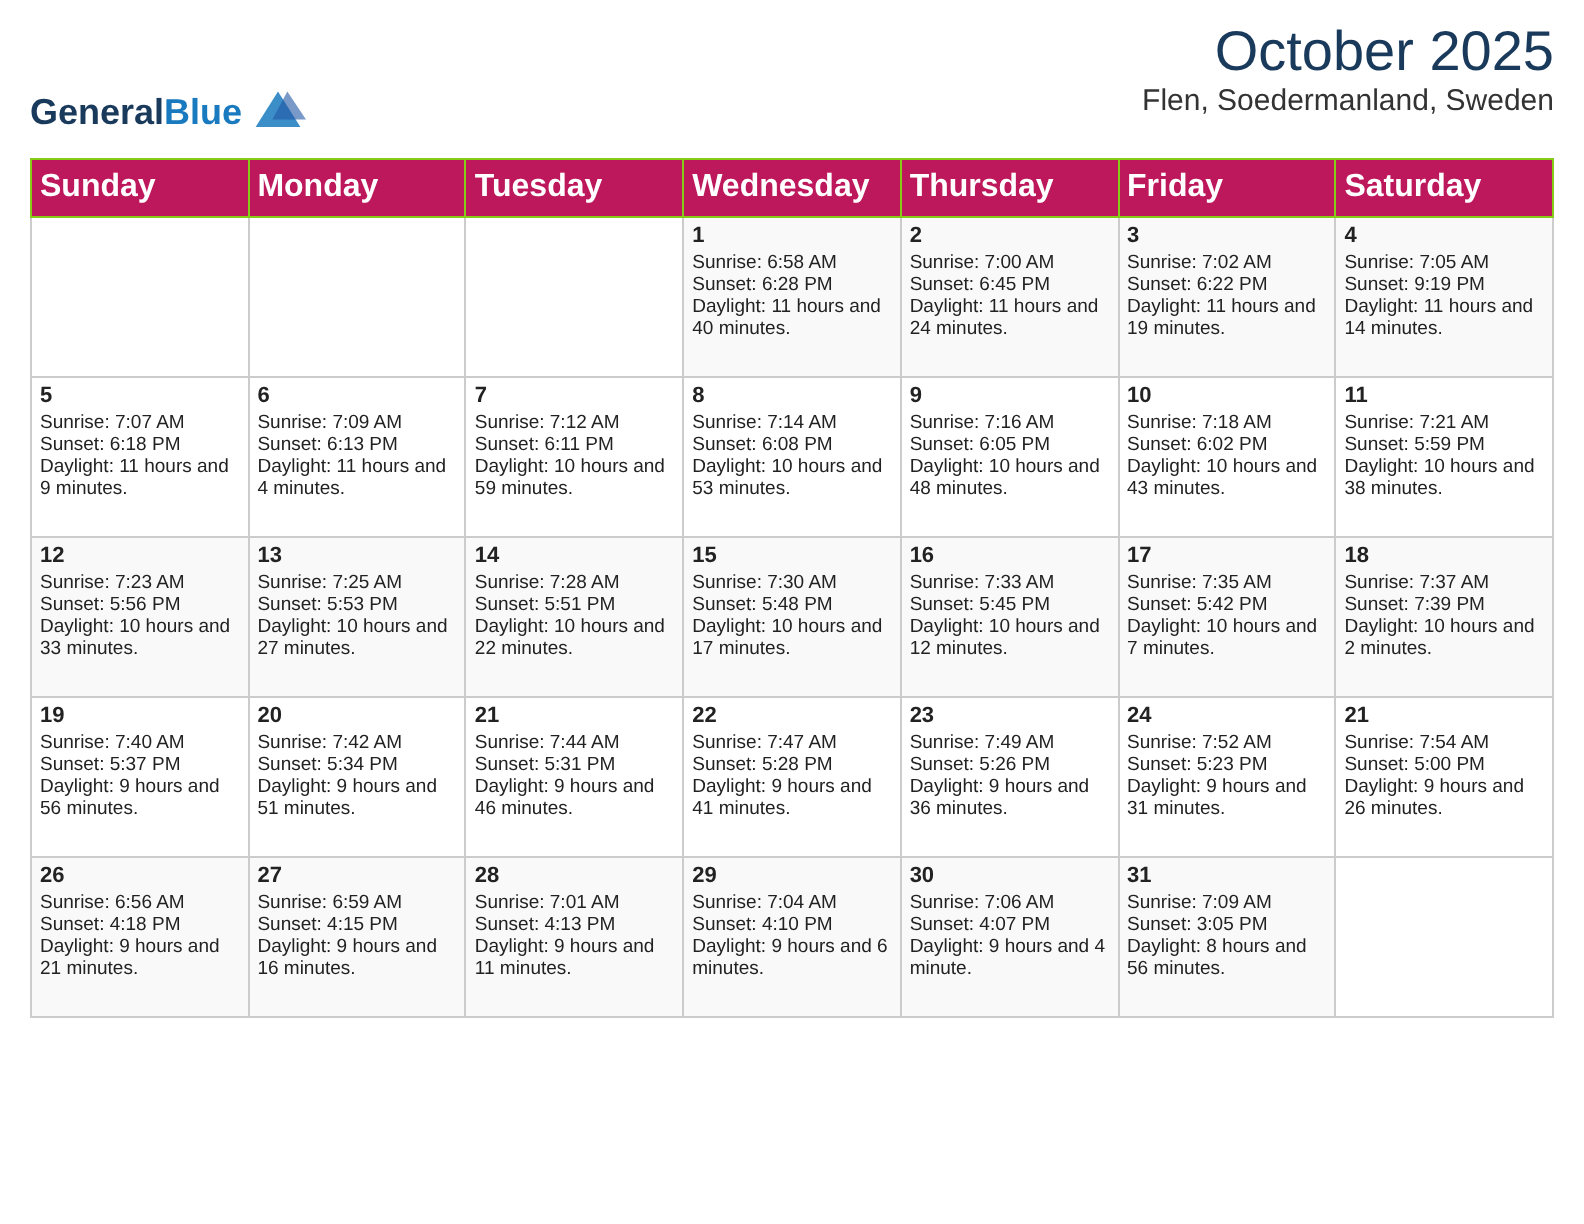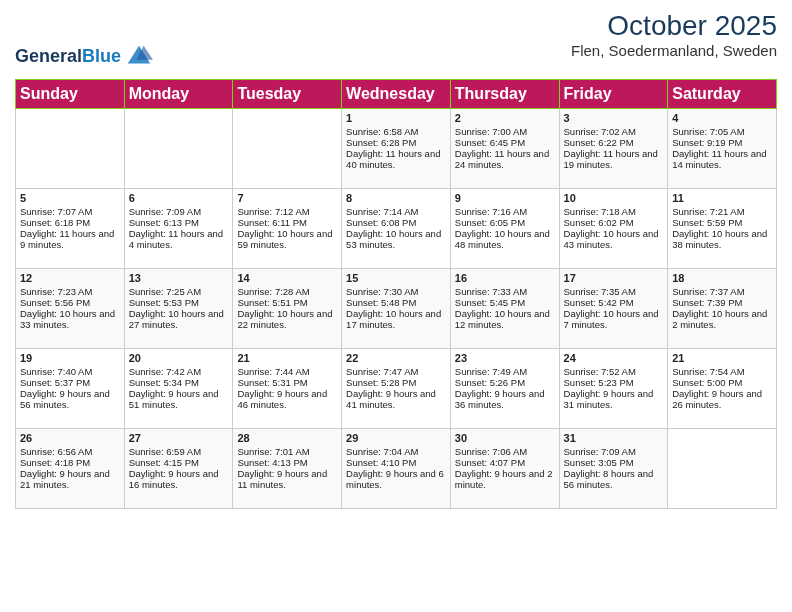--- a/index.html
+++ b/index.html
@@ -305,21 +305,21 @@
           <td>
             <span class="day-num">29</span>
             <div>Sunrise: 7:04 AM</div>
             <div>Sunset: 4:10 PM</div>
             <div>Daylight: 9 hours and 6 minutes.</div>
           </td>
           <td>
             <span class="day-num">30</span>
             <div>Sunrise: 7:06 AM</div>
             <div>Sunset: 4:07 PM</div>
-            <div>Daylight: 9 hours and 2 minute.</div>
+            <div>Daylight: 9 hours and 4 minute.</div>
           </td>
           <td>
             <span class="day-num">31</span>
             <div>Sunrise: 7:09 AM</div>
             <div>Sunset: 3:05 PM</div>
             <div>Daylight: 8 hours and 56 minutes.</div>
           </td>
           <td class="empty-cell"></td>
         </tr>
       </tbody>

